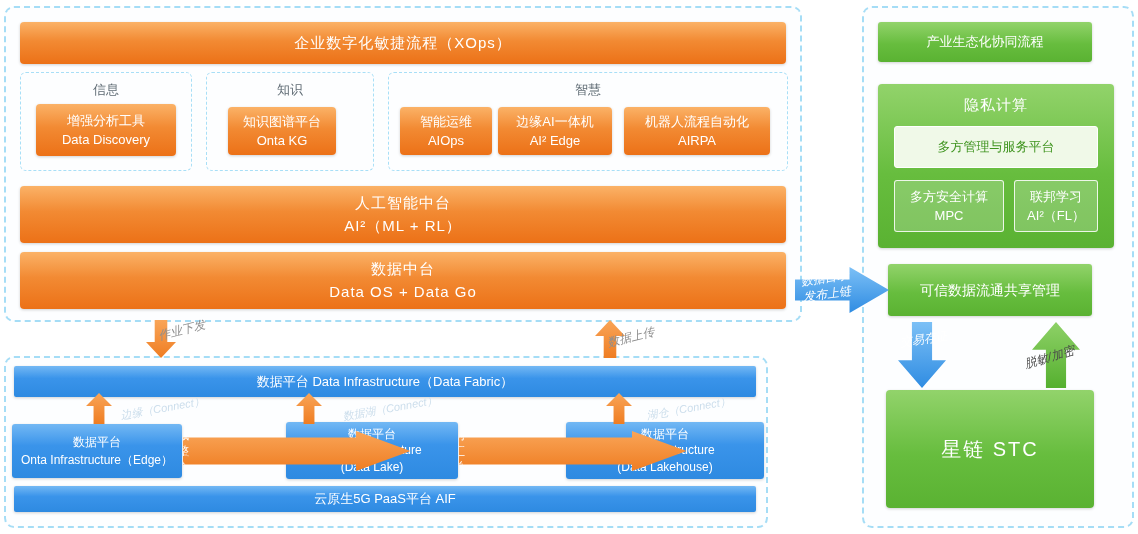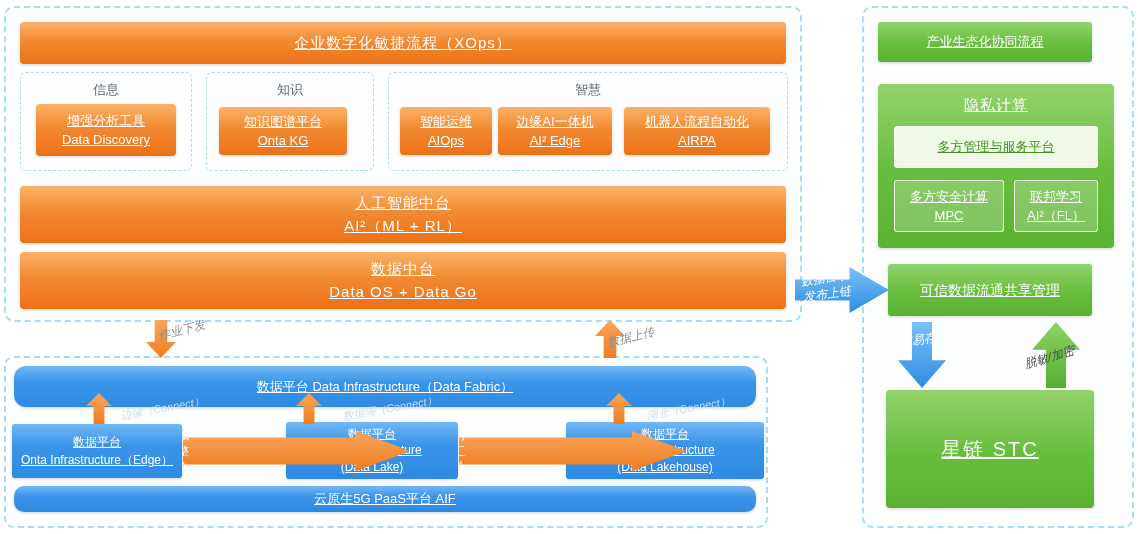--- a/index.html
+++ b/index.html
@@ -50,21 +50,21 @@
     line-height: 1.5;
   }
   .orange { background: linear-gradient(180deg, #fbb267 0%, #f28a33 45%, #ec7117 100%); }
   .blue   { background: linear-gradient(180deg, #73b8f4 0%, #3a94ea 40%, #2e8ae1 100%); }
   .green  { background: linear-gradient(180deg, #92d36b 0%, #67bd3e 55%, #5ab232 100%); }
   .fs12 { font-size: 12px; }
   .fs13 { font-size: 13px; }
   .fs14 { font-size: 14px; }
   .fs15 { font-size: 15px; letter-spacing: 1px; }
   .fs20 { font-size: 20px; letter-spacing: 2px; }
-  .box span { display: block; text-decoration: underline; }
+  .box span { display: block; }
   
   .lightgreen {
     background: #f0f9e8;
     color: #3f941f;
     box-shadow: none;
     border: 1px solid #ffffff;
     justify-content: center;
   }
   
   .glass {
@@ -116,21 +116,21 @@
     <div class="group-label">信息</div>
   </div>
   <div class="box orange fs13" style="left:36px; top:104px; width:140px; height:52px">
     <span>增强分析工具</span>
     <span>Data Discovery</span>
   </div>
 
   <div class="group" style="left:206px; top:72px; width:168px; height:99px">
     <div class="group-label">知识</div>
   </div>
-  <div class="box orange fs13" style="left:219px; top:107px; width:128px; height:48px">
+  <div class="box orange fs13" style="left:228px; top:107px; width:108px; height:48px">
     <span>知识图谱平台</span>
     <span>Onta KG</span>
   </div>
 
   <div class="group" style="left:388px; top:72px; width:400px; height:99px">
     <div class="group-label">智慧</div>
   </div>
   <div class="box orange fs13" style="left:400px; top:107px; width:92px; height:48px">
     <span>智能运维</span>
     <span>AIOps</span>
@@ -153,21 +153,21 @@
     <span>数据中台</span>
     <span>Data OS + Data Go</span>
   </div>
 
   <div class="arrow a-down ag-orange" style="left:146px; top:320px; width:30px; height:38px"></div>
   <div class="flow-label lbl-gray" style="left:158px; top:323px">作业下发</div>
 
   <div class="arrow a-up ag-orange" style="left:595px; top:320px; width:30px; height:38px"></div>
   <div class="flow-label lbl-gray" style="left:607px; top:330px">数据上传</div>
 
-  <div class="box blue fs13" style="left:14px; top:366px; width:742px; height:41px; border-radius:12px">
+  <div class="box blue fs13" style="left:14px; top:366px; width:742px; height:31px; border-radius:2px">
     <span>数据平台 Data Infrastructure（Data Fabric）</span>
   </div>
 
   <div class="arrow a-up ag-orange" style="left:86px; top:393px; width:26px; height:31px"></div>
   <div class="flow-label lbl-faint" style="left:120px; top:401px">边缘（Connect）</div>
 
   <div class="arrow a-up ag-orange" style="left:296px; top:393px; width:26px; height:31px"></div>
   <div class="flow-label lbl-faint" style="left:342px; top:401px">数据湖（Connect）</div>
 
   <div class="arrow a-up ag-orange" style="left:606px; top:393px; width:26px; height:31px"></div>
@@ -193,21 +193,21 @@
     <span>全网汇总</span>
     <span>(Collect)</span>
   </div>
 
   <div class="box blue fs12" style="left:566px; top:422px; width:198px; height:57px; border-radius:3px; line-height:1.35">
     <span>数据平台</span>
     <span>Data Infrastructure</span>
     <span>(Data Lakehouse)</span>
   </div>
 
-  <div class="box blue fs13" style="left:14px; top:486px; width:742px; height:26px; border-radius:10px">
+  <div class="box blue fs13" style="left:14px; top:486px; width:742px; height:26px; border-radius:2px">
     <span>云原生5G PaaS平台 AIF</span>
   </div>
 
   <div class="arrow a-right-big ag-blue" style="left:795px; top:267px; width:94px; height:46px"></div>
   <div class="flow-label lbl-white" style="left:802px; top:271px">
     <span>数据目录</span>
     <span>发布上链</span>
   </div>
 
   <div class="box green fs13" style="left:878px; top:22px; width:214px; height:40px; border-radius:3px">

